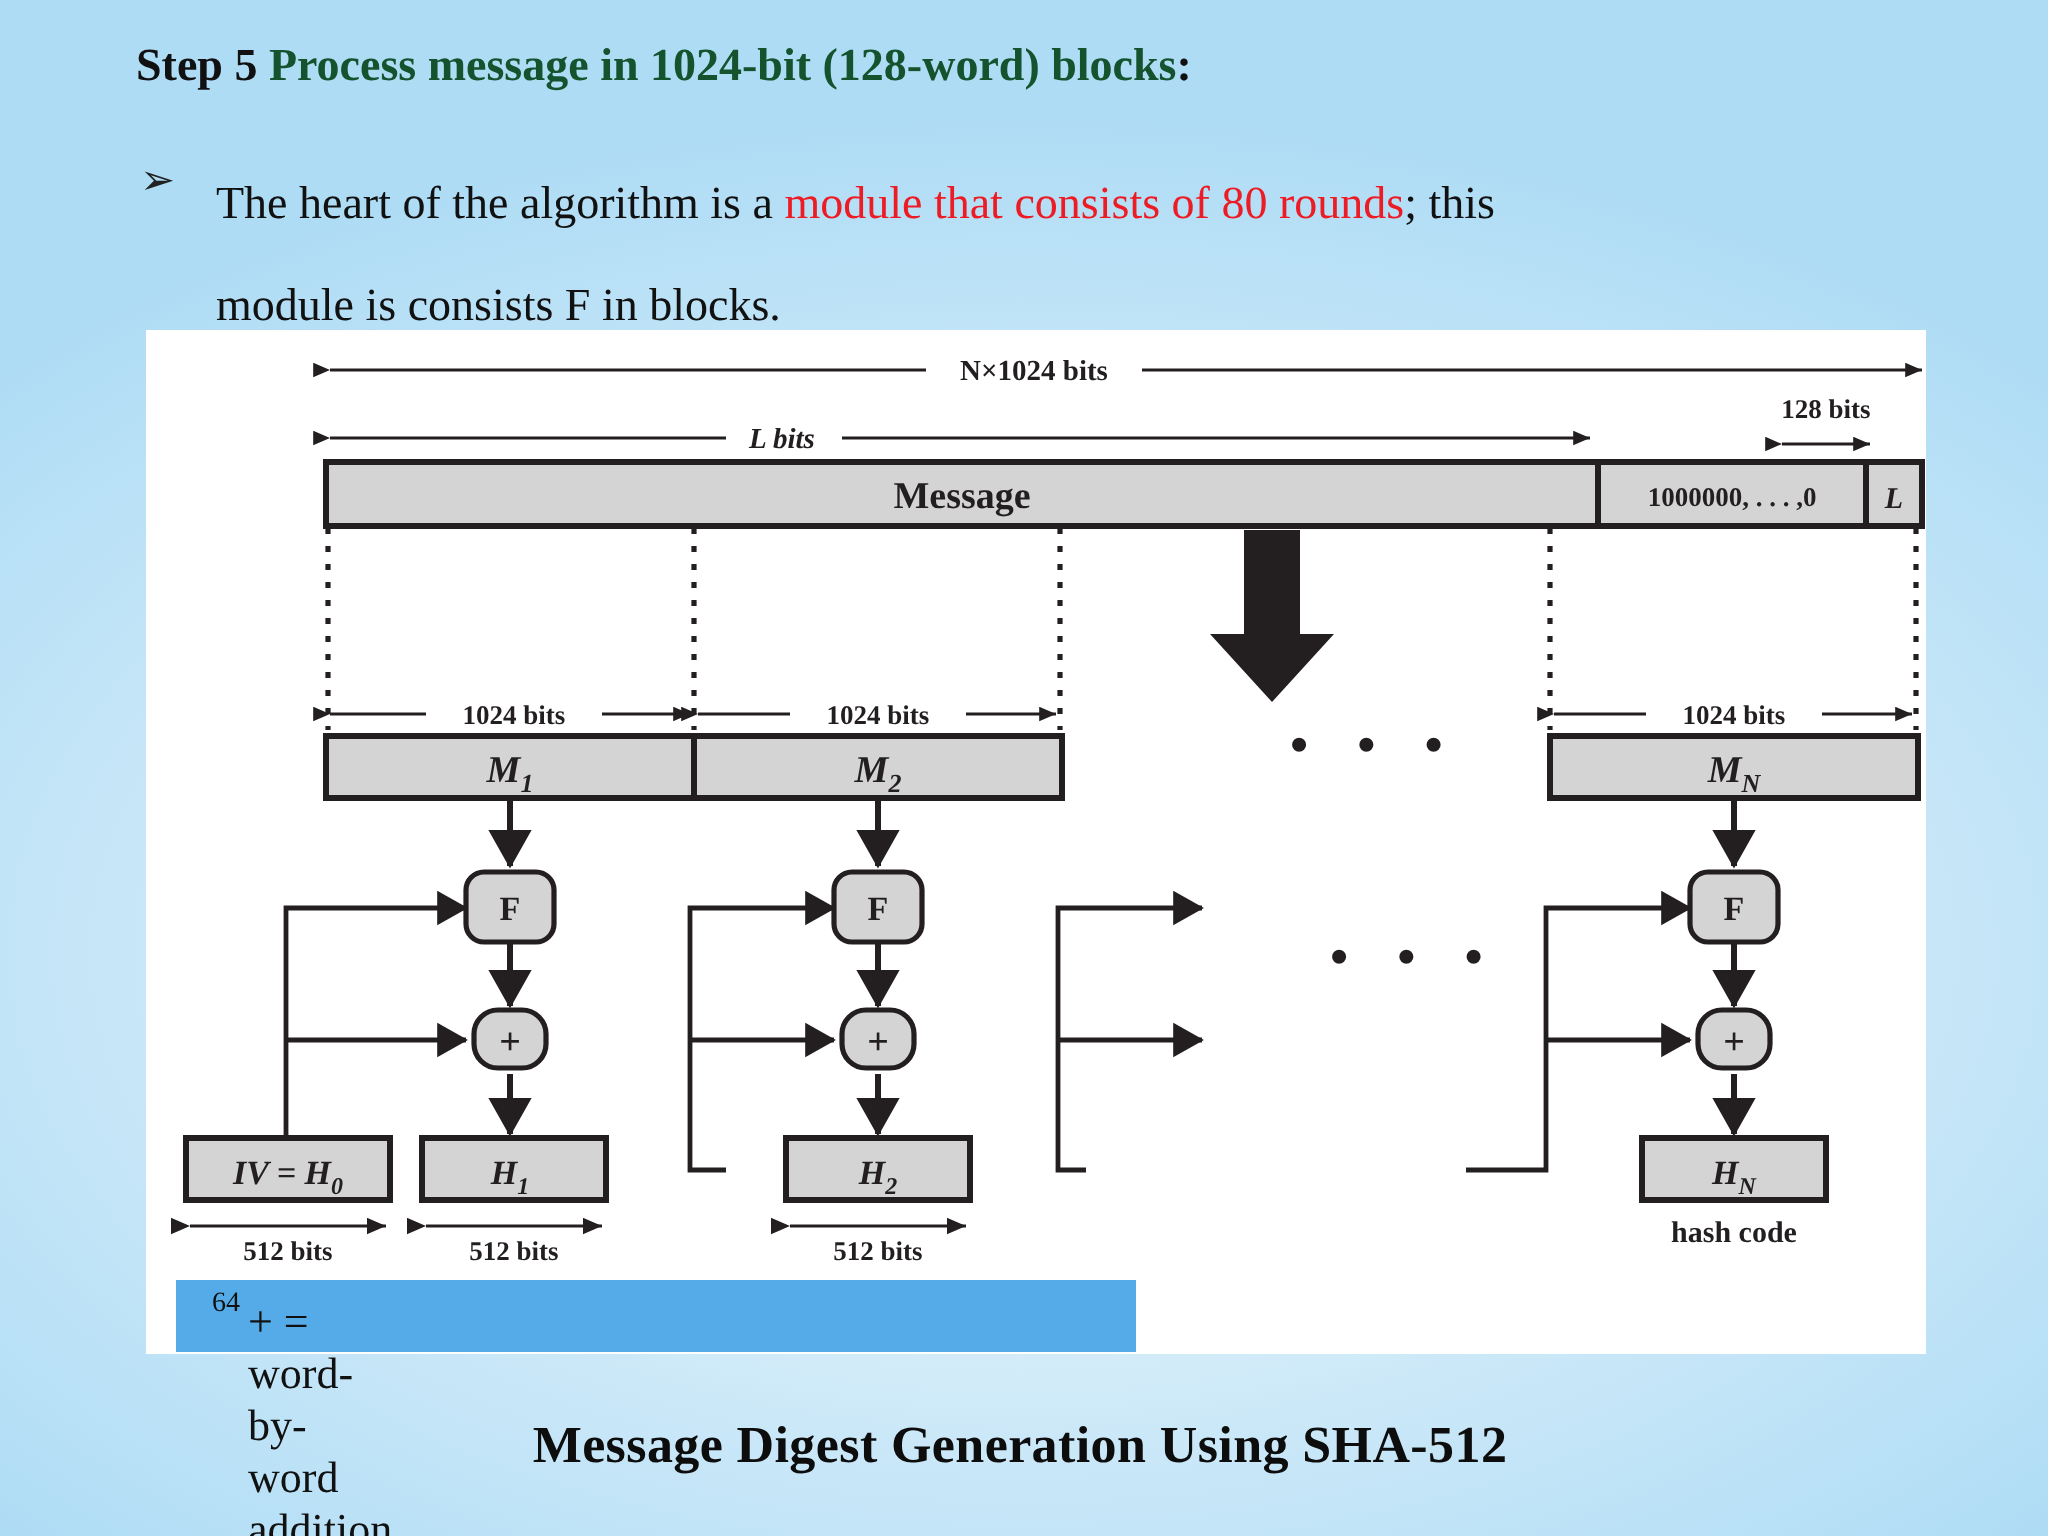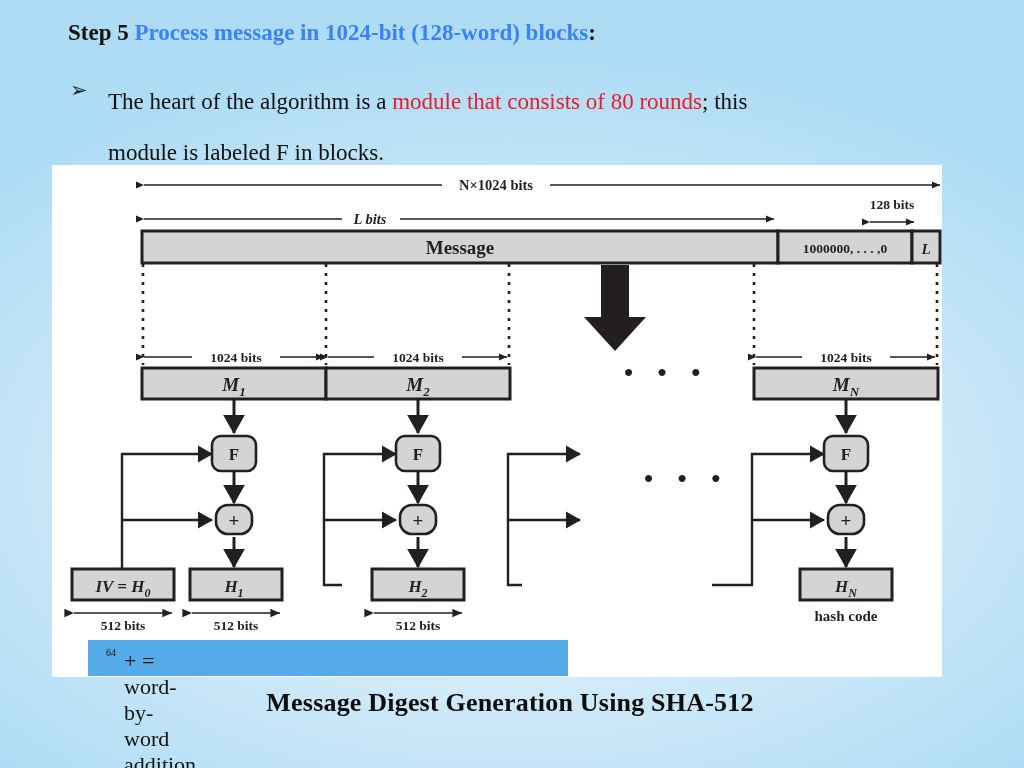--- a/index.html
+++ b/index.html
@@ -7,55 +7,55 @@
     width:1024px;height:768px;overflow:hidden;position:relative;
     font-family:"Liberation Serif", serif;
     background:
       radial-gradient(ellipse 70% 55% at 50% 62%, #f2fafe 0%, #e4f3fc 28%, #cbe8f8 58%, #aedcf5 100%),
       linear-gradient(180deg,#a9d7f3 0%,#bfe3f8 25%,#dcf0fb 55%,#c4e6f8 80%,#a9d7f3 100%);
   }
   
   .slide-text{position:absolute;left:0;top:0;width:1024px;}
   .line1{position:absolute;left:68px;top:20px;font-size:23px;font-weight:bold;white-space:nowrap;letter-spacing:0px;}
   .line1 .blk{color:#111;}
-  .line1 .red{color:#3b82f6;}
+  .line1 .red{color:#14532d;}
   .para{position:absolute;left:68px;top:76px;width:880px;font-size:23px;color:#111;line-height:51px;}
   .bullet-arrow{position:absolute;left:70px;top:78px;font-size:21px;color:#222;}
   .ptext{display:block;margin-left:40px;text-align:justify;text-justify:inter-word;}
   .ptext .red{color:#ed1b24;}
   .ptext2{display:block;margin-left:40px;}
 
   
-  #figure{position:absolute;left:52px;top:165px;width:890px;height:512px;background:#ffffff;text-align:center;}
+  #figure{position:absolute;left:73px;top:165px;width:890px;height:512px;background:#ffffff;text-align:center;}
   #figure svg{display:block;}
 
   
   .bluebar{position:absolute;left:88px;top:640px;width:480px;height:36px;background:#54abe8;}
   .bluebar span{position:absolute;left:18px;top:4px;font-size:22px;color:#111;font-family:"Liberation Serif",serif;}
-  .bluebar sup{font-size:10px;}
-
-  
-  .figtitle{position:absolute;left:0;top:688px;width:1020px;text-align:center;
+  .bluebar sup{font-size:14px;}
+
+  
+  .figtitle{position:absolute;left:0;top:708px;width:1020px;text-align:center;
             font-size:26px;font-weight:bold;color:#0d0d0d;letter-spacing:0.2px;}
 </style>
 </head>
 <body>
 
 <div class="slide-text">
 
   <div class="line1">
     <span class="blk">Step 5</span>
     <span class="red">Process message in 1024-bit (128-word) blocks</span><span class="blk">:</span>
   </div>
 
   <div class="bullet-arrow">➢</div>
 
   <div class="para">
     <span class="ptext"><span>The heart of the algorithm is a </span><span class="red">module that consists of 80 rounds</span><span>; this</span></span>
-    <span class="ptext2"><span>module is labeled </span><span class="redb">F</span><span> in blocks.</span></span>
+    <span class="ptext2"><span>module is consists </span><span class="redb">F</span><span> in blocks.</span></span>
   </div>
 </div>
 
 <div id="figure">
 <svg width="890" height="512" viewBox="0 0 890 512" xmlns="http://www.w3.org/2000/svg">
   <defs>
     <marker id="ah" markerWidth="9" markerHeight="9" refX="8" refY="3.2" orient="auto">
       <path d="M0,0 L8,3.2 L0,6.4 z" fill="#231f20"></path>
     </marker>
     <marker id="ahs" markerWidth="7" markerHeight="7" refX="6" refY="2.6" orient="auto">

